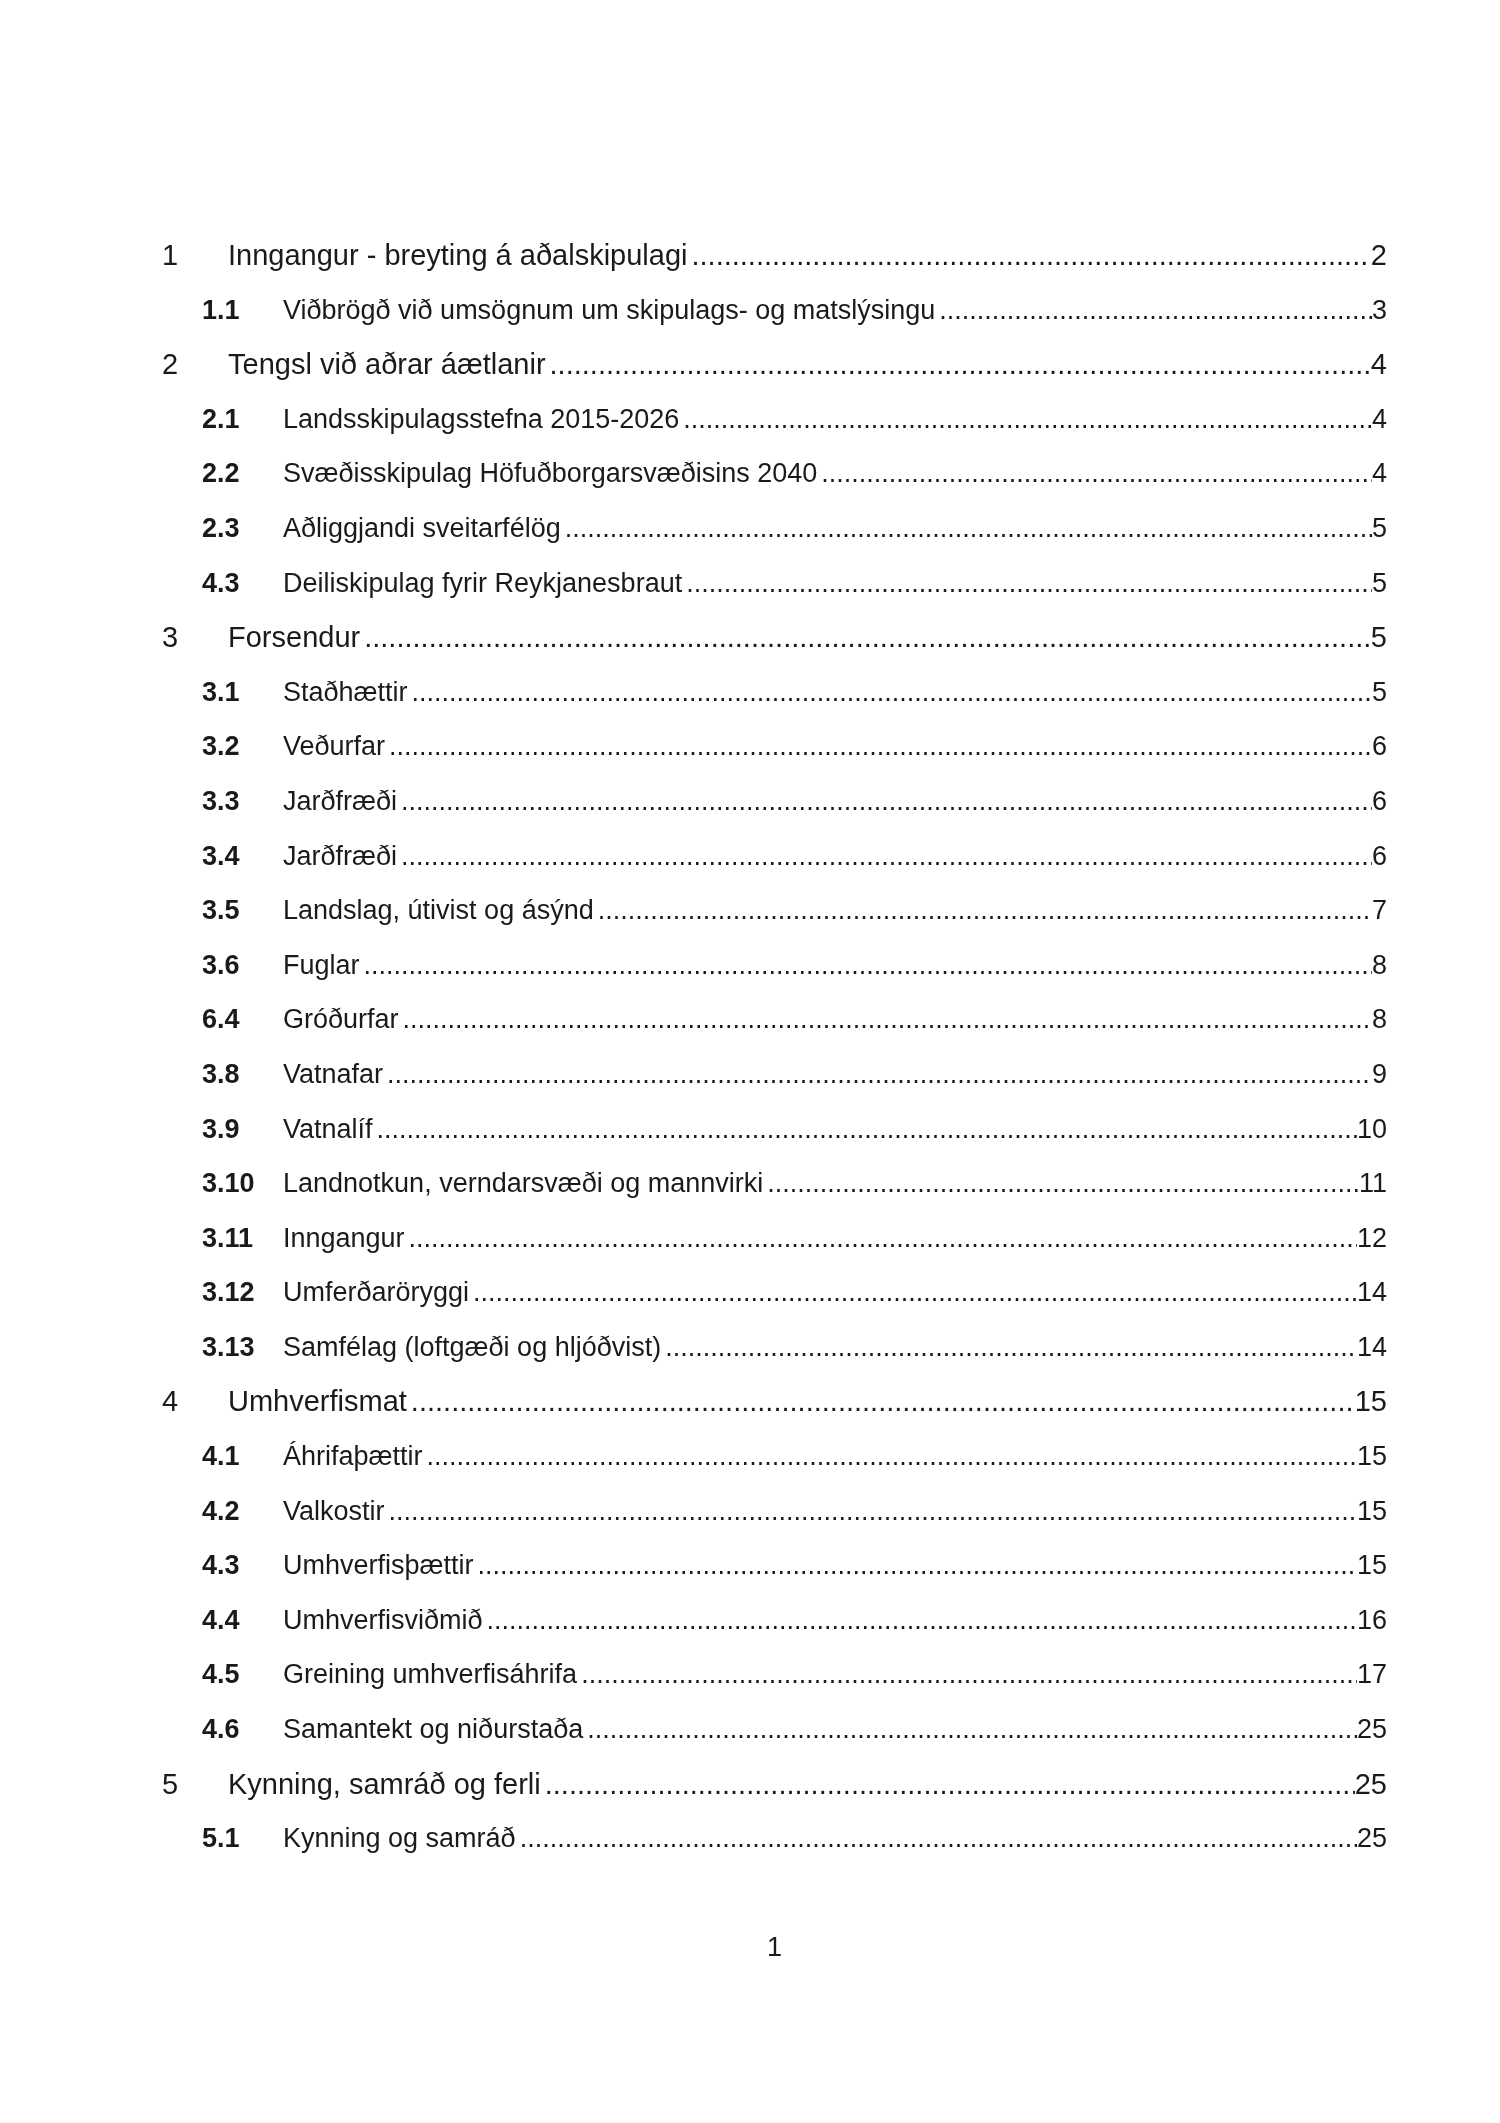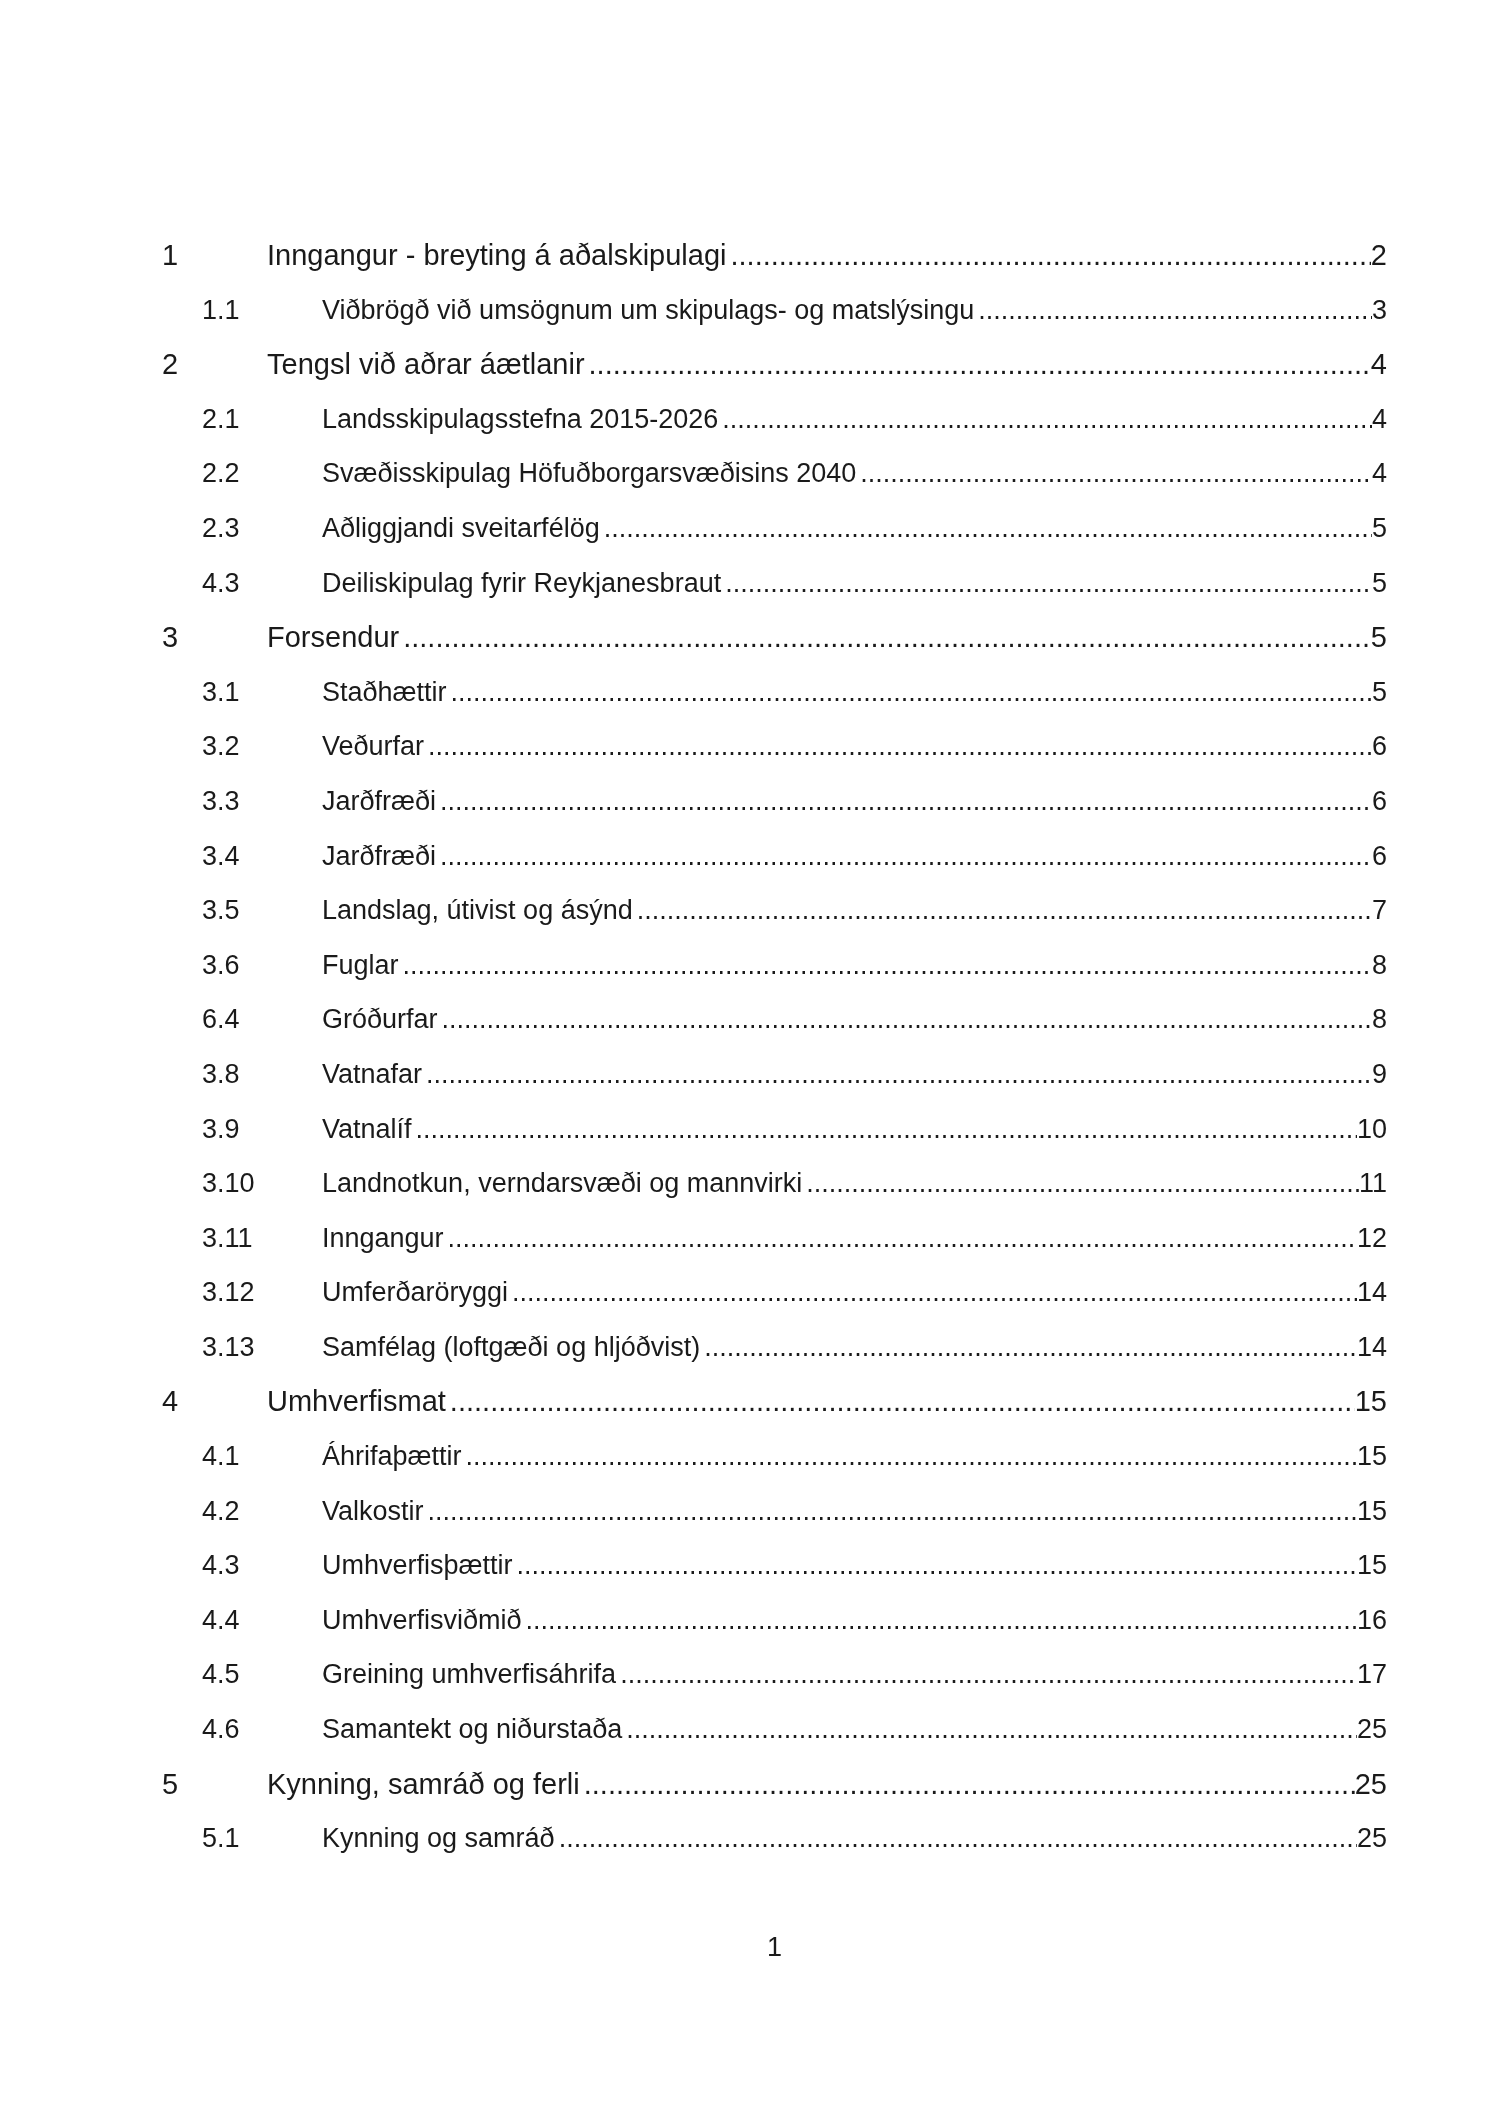--- a/index.html
+++ b/index.html
@@ -31,21 +31,20 @@
     height: 54.6px;
     line-height: 54.6px;
     white-space: nowrap;
     align-items: stretch;
   }
   .toc-row .num {
     flex: none;
   }
   .toc-row .title {
     flex: none;
-    margin-left: 39px;
   }
   .toc-row .leader {
     flex: 1 1 auto;
     overflow: hidden;
     margin-left: 4px;
     min-width: 0;
   }
   .toc-row .pagenum {
     flex: none;
     text-align: right;
@@ -55,20 +54,21 @@
   }
   .toc-row.level-1 .num {
     width: 66px;
   }
   .toc-row.level-2 {
     font-size: 27px;
     padding-left: 40px;
   }
   .toc-row.level-2 .num {
     width: 81px;
+    font-weight: bold;
   }
   .footer {
     position: absolute;
     left: 162px;
     top: 1920px;
     width: 1225px;
     text-align: center;
     font-size: 27px;
     line-height: 54px;
   }

